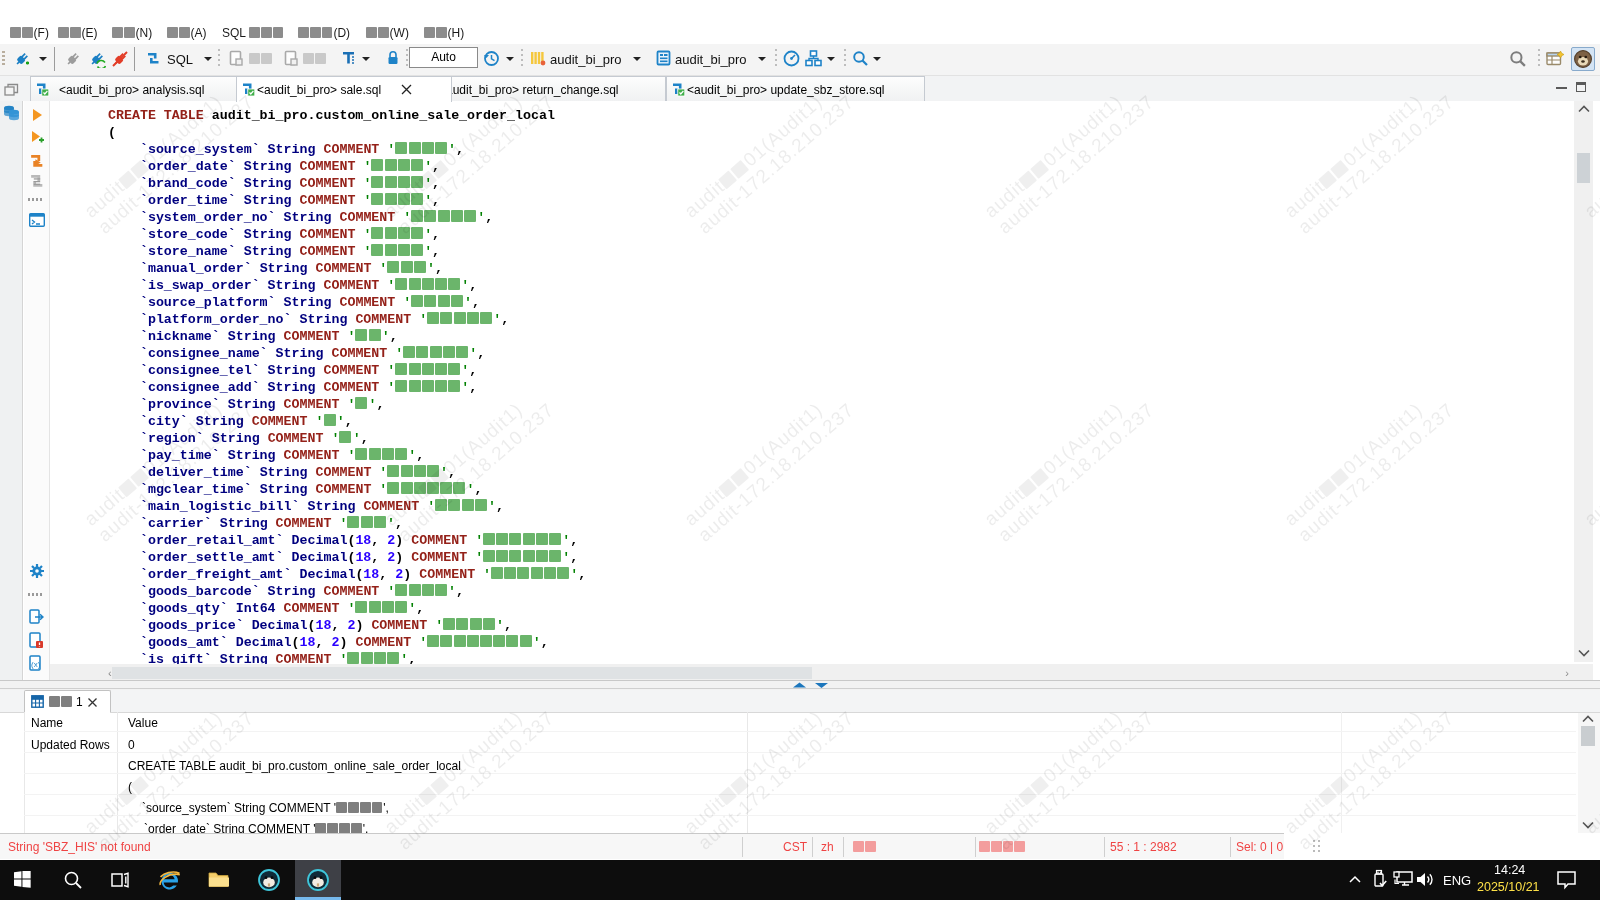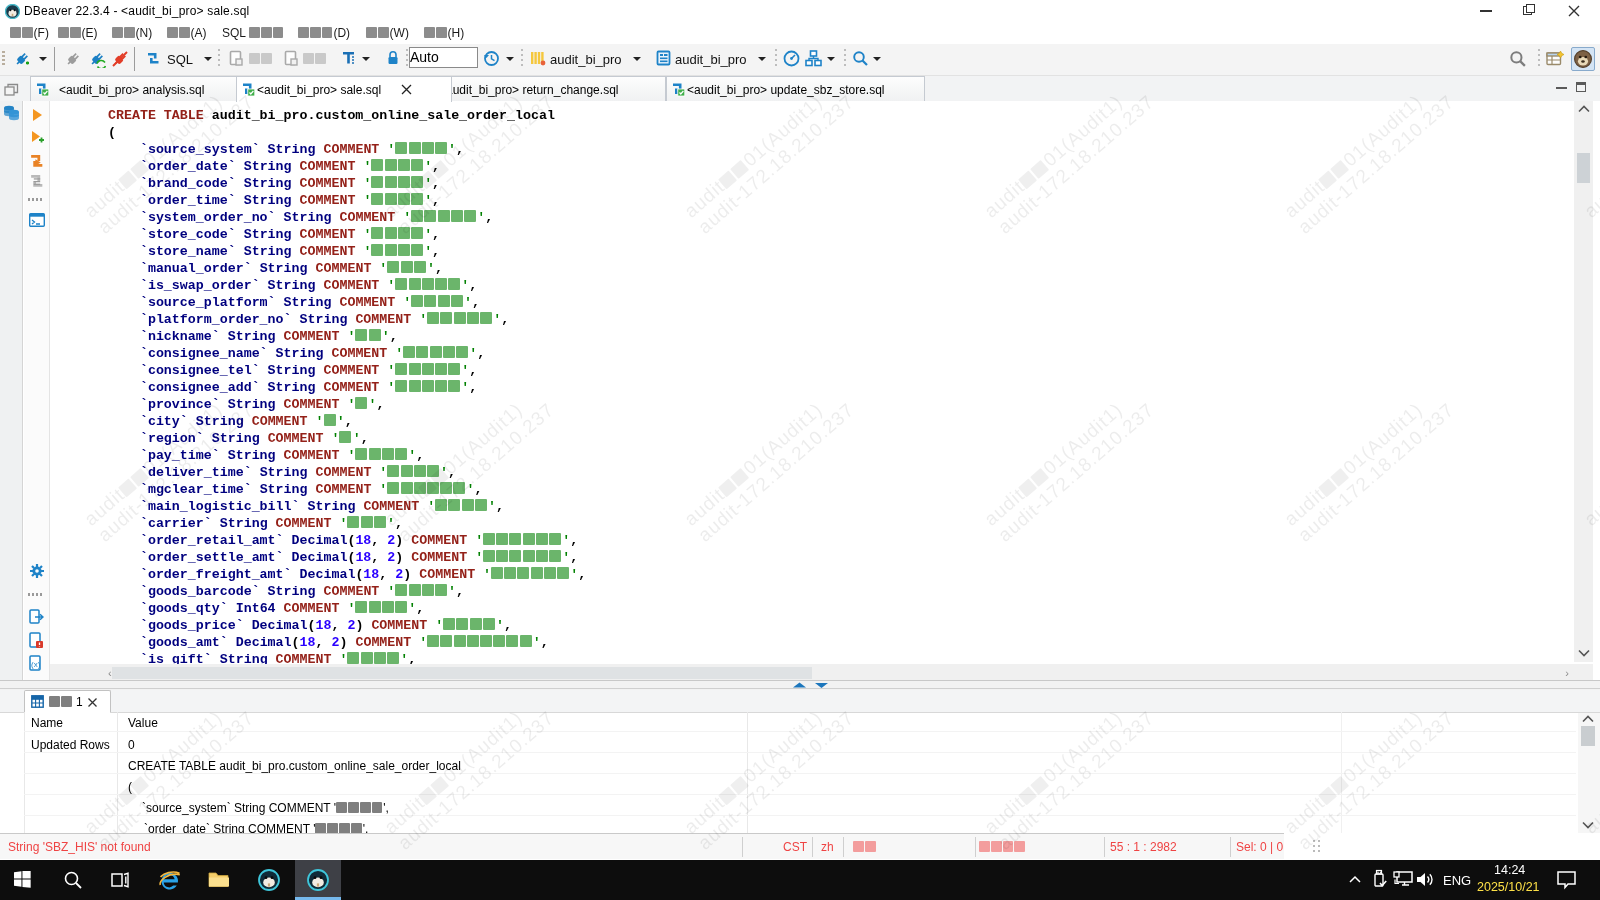--- a/index.html
+++ b/index.html
@@ -12,21 +12,21 @@
 #menu{left:0;top:23px;width:1600px;height:21px;background:#fff;font-size:12px;color:#1a1a1a}
 #menu span{position:absolute;top:3px}
 
 #toolbar{left:0;top:44px;width:1600px;height:31px;background:#f4f4f4}
 .tsep{position:absolute;top:3px;width:1px;height:24px;background:#9b9b9b}
 .dsep{position:absolute;top:5px;width:2px;height:20px;background:repeating-linear-gradient(to bottom,#bdbdbd 0 2px,transparent 2px 5px)}
 .grip{position:absolute;top:7px;width:3px;height:16px;background:repeating-linear-gradient(to bottom,#b9ae9e 0 2px,transparent 2px 4px)}
 .arr{position:absolute;width:0;height:0;border-left:4px solid transparent;border-right:4px solid transparent;border-top:4px solid #222;top:13px}
 .tbtxt{position:absolute;top:8px;font-size:12px;color:#111}
 .gray{color:#9d9d9d}
-#autobox{position:absolute;left:409px;top:3px;width:69px;height:21px;background:#fff;border:1px solid #8a8a8a;font-size:14px;text-align:left;line-height:19px}
+#autobox{position:absolute;left:409px;top:3px;width:69px;height:21px;background:#fff;border:1px solid #8a8a8a;font-size:12px;text-align:center;line-height:19px}
 
 #tabstrip{left:0;top:75px;width:1600px;height:26px;background:#f2f3f4;border-top:1px solid #e2e2e2}
 .tab{position:absolute;top:0;height:25px;background:linear-gradient(#fdfdfd,#f0f1f2);border:1px solid #c5cad1;border-bottom:none;font-size:12px;color:#000}
 .tab.active{background:#fff;height:26px;z-index:3}
 .tab .lbl{position:absolute;top:6px;white-space:nowrap}
 #tabline{position:absolute;left:0;top:25px;width:1600px;height:1px;background:#c5cad1}
 
 #main{left:0;top:101px;width:1600px;height:561px;background:#fff}
 #leftbar{position:absolute;left:0;top:0;width:23px;height:579px;background:#eff1f2;border-right:1px solid #d5d5d5}
 #icontool{position:absolute;left:24px;top:0;width:26px;height:579px;background:#fbfbfb;border-right:1px solid #e4e4e4}
@@ -60,37 +60,20 @@
 #activeline{position:absolute;left:295px;top:37px;width:46px;height:3px;background:#76b9ed}
 .wm{position:absolute;transform-origin:0 0;transform:rotate(-41deg);font-size:19px;line-height:21px;color:rgba(0,0,0,0.075);white-space:nowrap;letter-spacing:1px;z-index:50;pointer-events:none}
 .wm i{font-style:normal}
 .ticon{position:absolute;left:4px;top:5px}
 .j{display:inline-block;width:10.8px;height:10.8px;background:currentColor;opacity:0.5;vertical-align:-1px;border-radius:1px;margin-right:1px}
 #code .j{width:12px;height:11.5px;margin-right:1.2px;vertical-align:-0.5px}
 .g .j{opacity:0.58}
 .wm .j{width:14px;height:13px;margin-right:2px;opacity:0.85}
 </style></head><body>
 <div id="app">
-<div id="title" class="abs">
-      <span class="txt">DBeaver 22.3.4 - &lt;audit_bi_pro&gt; sale.sql</span>
-      <svg class="abs" style="left:5px;top:4px" width="15" height="15" viewBox="0 0 15 15">
-        <circle cx="7.5" cy="7.5" r="7" fill="#1b3a4a"></circle>
-        <circle cx="7.5" cy="7.5" r="7" fill="none" stroke="#49b8c8" stroke-width="1.4"></circle>
-        <ellipse cx="7.5" cy="9.2" rx="4" ry="3.4" fill="#f2ece2"></ellipse>
-        <circle cx="5.4" cy="6.2" r="1" fill="#111"></circle>
-        <circle cx="9.6" cy="6.2" r="1" fill="#111"></circle>
-        <rect x="6.7" y="9.8" width="1.6" height="2.2" fill="#caa87a"></rect>
-      </svg>
-<div class="abs" style="left:1480px;top:10px;width:12px;height:2px;background:#333"></div>
-<div class="abs" style="left:1523px;top:6px;width:9px;height:9px;border:1.3px solid #333;background:#fff"></div>
-<div class="abs" style="left:1526px;top:4px;width:9px;height:9px;border:1.3px solid #333;background:#fff"></div>
-<svg class="abs" style="left:1567px;top:4px" width="14" height="14">
-        <path d="M2 2 L12 12 M12 2 L2 12" stroke="#333" stroke-width="1.4"></path>
-      </svg>
-    </div>
 <div id="menu" class="abs">
 <span style="left:10px"><i class="c"><b class="j"></b><b class="j"></b></i>(F)</span>
 <span style="left:58px"><i class="c"><b class="j"></b><b class="j"></b></i>(E)</span>
 <span style="left:112px"><i class="c"><b class="j"></b><b class="j"></b></i>(N)</span>
 <span style="left:167px"><i class="c"><b class="j"></b><b class="j"></b></i>(A)</span>
 <span style="left:222px">SQL <i class="c"><b class="j"></b><b class="j"></b><b class="j"></b></i></span>
 <span style="left:298px"><i class="c"><b class="j"></b><b class="j"></b><b class="j"></b></i>(D)</span>
 <span style="left:366px"><i class="c"><b class="j"></b><b class="j"></b></i>(W)</span>
 <span style="left:424px"><i class="c"><b class="j"></b><b class="j"></b></i>(H)</span>
 </div>

